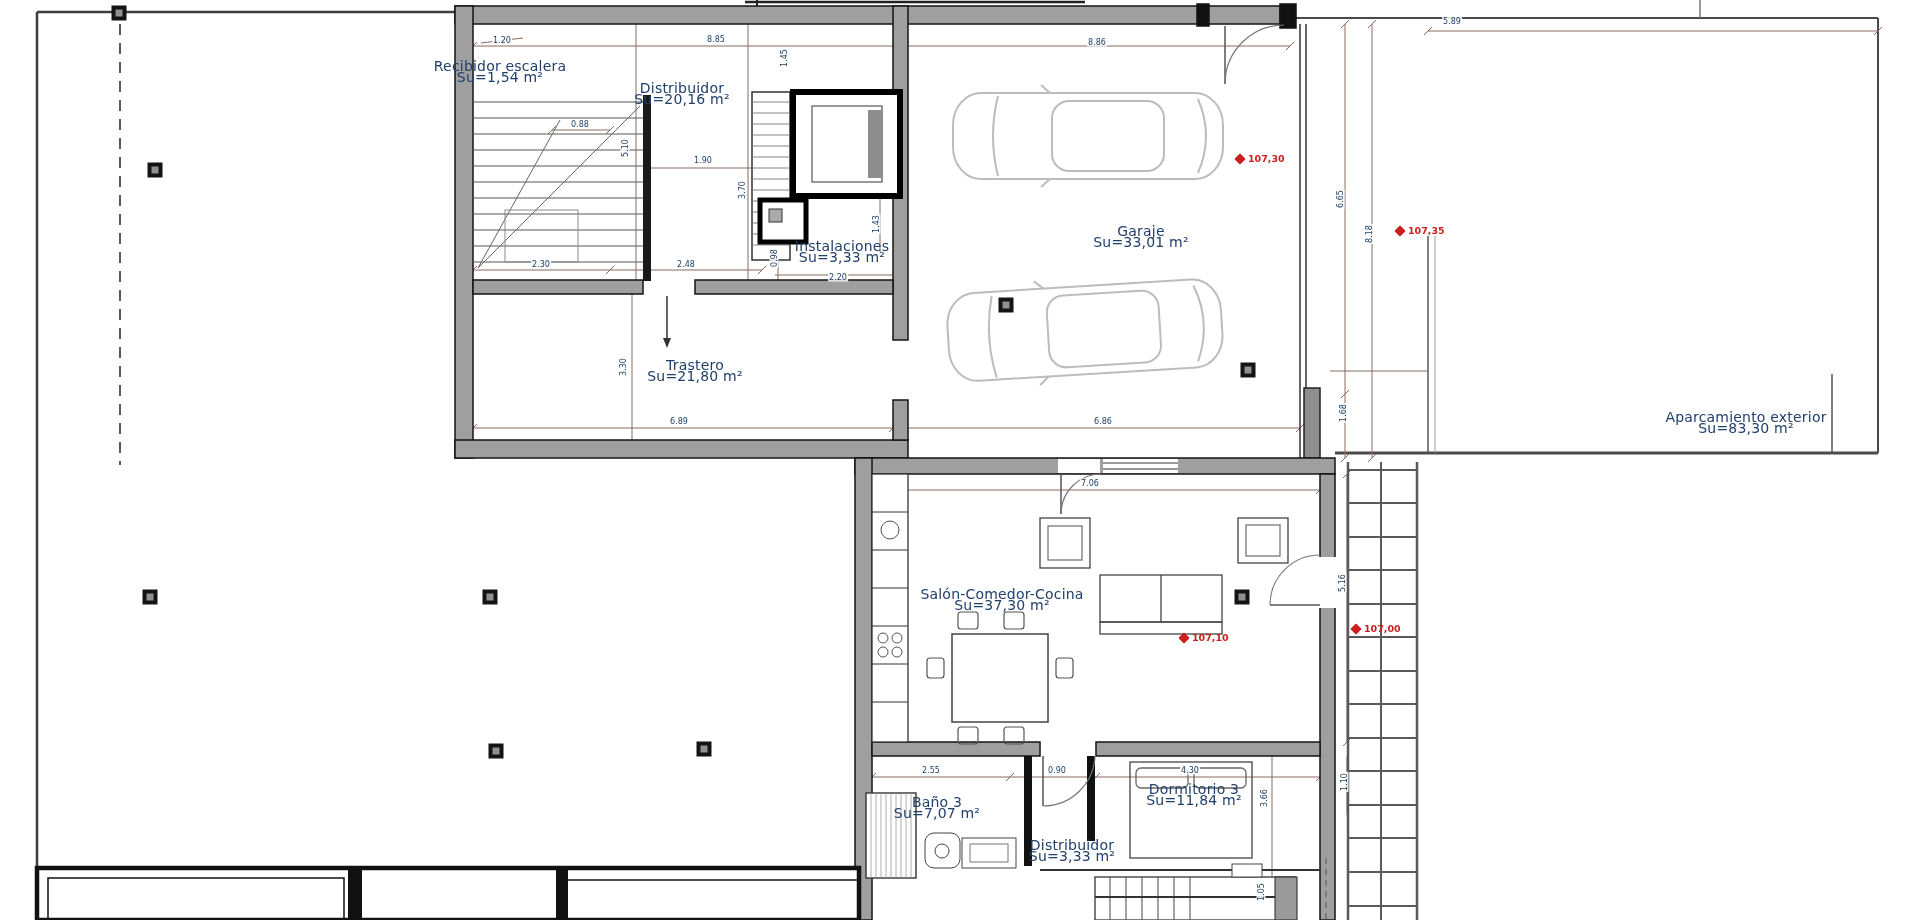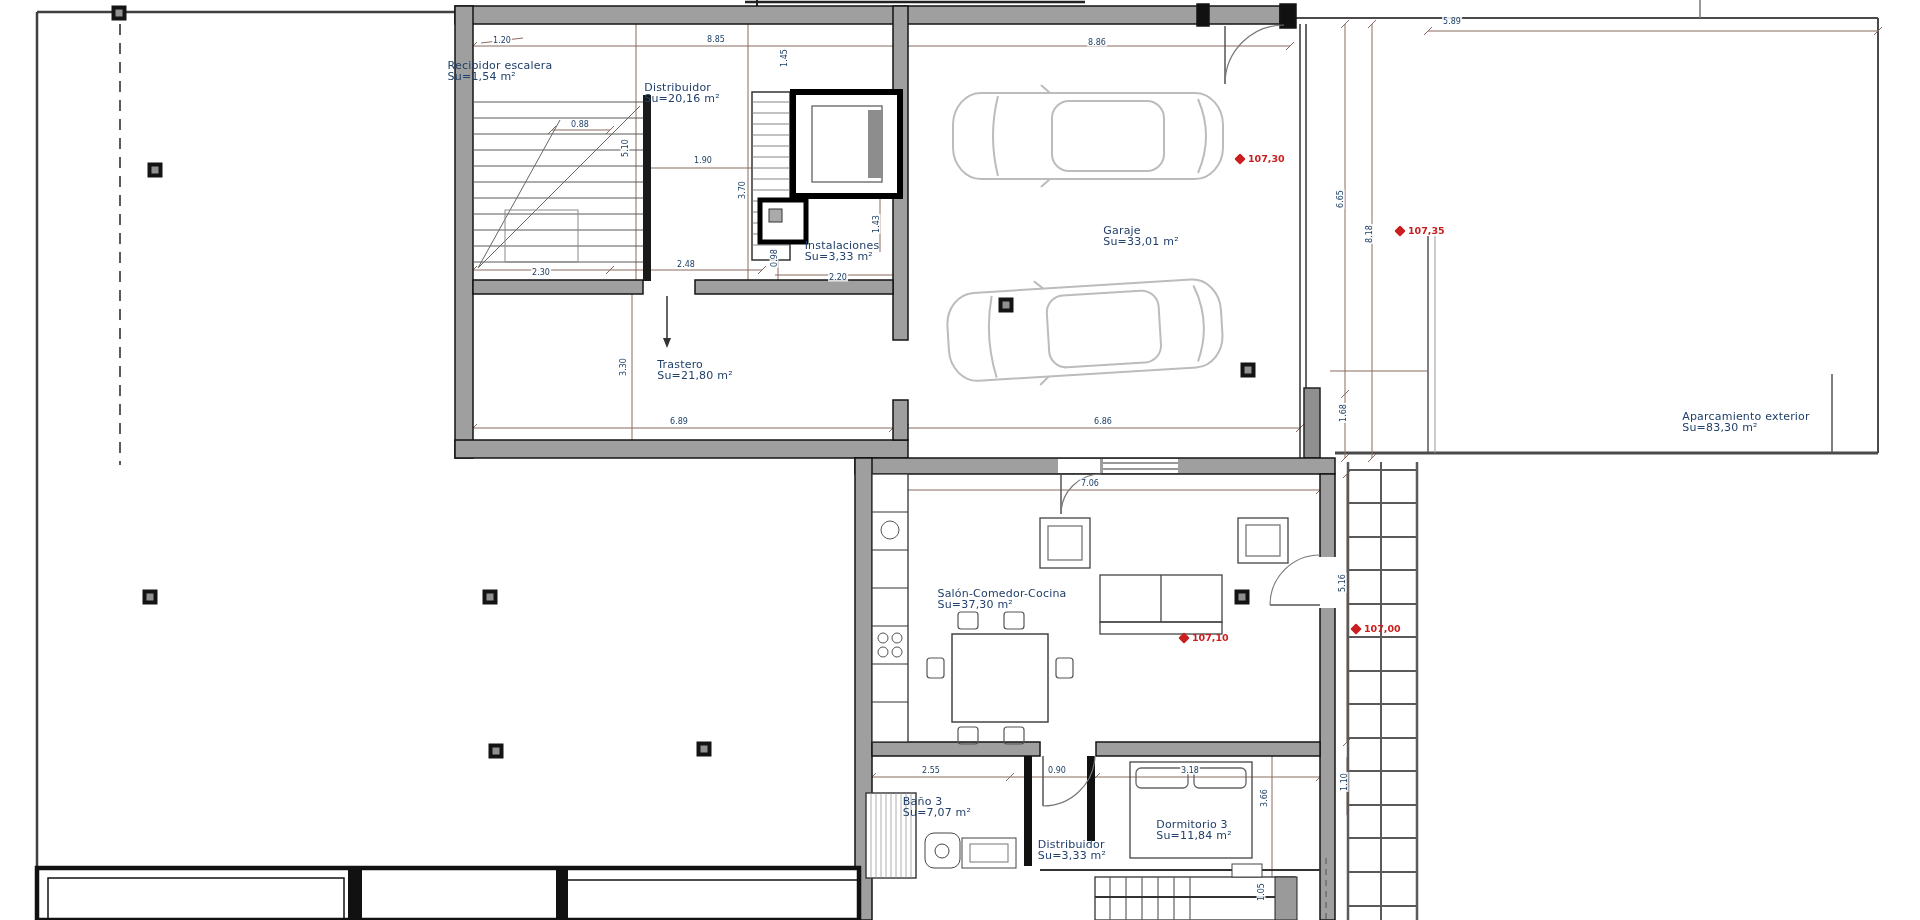--- a/index.html
+++ b/index.html
@@ -1,19 +1,19 @@
 <!DOCTYPE html>
 <html><head>
 <meta charset="utf-8">
 <style>
   html,body{margin:0;padding:0;background:#fff}
   .plan{position:relative;width:1920px;height:920px;background:#ffffff;overflow:hidden;
         font-family:"DejaVu Sans",sans-serif}
   .plan svg{position:absolute;left:0;top:0}
-  .lbl{position:absolute;transform:translate(-50%,-50%);text-align:left;font-size:11px;
+  .lbl{position:absolute;transform:translate(-50%,-50%);text-align:center;font-size:14px;
        line-height:10.5px;color:#21406b;white-space:nowrap;letter-spacing:.2px;z-index:5}
   .lbl span{display:block}
   .dim{position:absolute;transform:translate(-50%,-50%);font-size:8px;color:#1d4066;
        white-space:nowrap;background:rgba(255,255,255,.85);padding:0 1px;z-index:4}
   .dim.v{transform:translate(-50%,-50%) rotate(-90deg)}
   .lvl{position:absolute;display:flex;align-items:center;gap:4px;color:#cb1f1f;
        font-size:9.5px;font-weight:bold;white-space:nowrap;z-index:6}
   .dia{width:8px;height:8px;background:#cb1f1f;transform:rotate(45deg);border-radius:1px;flex:0 0 auto}
 </style>
 </head>
@@ -288,21 +288,21 @@
       <span>Su=21,80 m²</span>
     </div>
   <div class="lbl" style="left:1002px;top:599px">
       <span>Salón-Comedor-Cocina</span>
       <span>Su=37,30 m²</span>
     </div>
   <div class="lbl" style="left:937px;top:807px">
       <span>Baño 3</span>
       <span>Su=7,07 m²</span>
     </div>
-  <div class="lbl" style="left:1194px;top:830px">
+  <div class="lbl" style="left:1194px;top:794px">
       <span>Dormitorio 3</span>
       <span>Su=11,84 m²</span>
     </div>
   <div class="lbl" style="left:1072px;top:850px">
       <span>Distribuidor</span>
       <span>Su=3,33 m²</span>
     </div>
   <div class="lbl" style="left:1746px;top:422px">
       <span>Aparcamiento exterior</span>
       <span>Su=83,30 m²</span>
@@ -312,34 +312,34 @@
   <div class="dim" style="left:716px;top:39px">8.85</div>
   <div class="dim" style="left:1097px;top:42px">8.86</div>
   <div class="dim" style="left:1452px;top:21px">5.89</div>
   <div class="dim v" style="left:784px;top:58px">1.45</div>
   <div class="dim" style="left:580px;top:124px">0.88</div>
   <div class="dim v" style="left:625px;top:148px">5.10</div>
   <div class="dim v" style="left:742px;top:190px">3.70</div>
   <div class="dim" style="left:703px;top:160px">1.90</div>
   <div class="dim v" style="left:876px;top:224px">1.43</div>
   <div class="dim v" style="left:774px;top:258px">0.98</div>
-  <div class="dim" style="left:541px;top:272px">2.30</div>
+  <div class="dim" style="left:541px;top:264px">2.30</div>
   <div class="dim" style="left:686px;top:264px">2.48</div>
   <div class="dim" style="left:838px;top:277px">2.20</div>
   <div class="dim v" style="left:623px;top:367px">3.30</div>
   <div class="dim" style="left:679px;top:421px">6.89</div>
   <div class="dim" style="left:1103px;top:421px">6.86</div>
   <div class="dim v" style="left:1340px;top:199px">6.65</div>
   <div class="dim v" style="left:1369px;top:234px">8.18</div>
   <div class="dim v" style="left:1343px;top:413px">1.68</div>
   <div class="dim" style="left:1090px;top:483px">7.06</div>
   <div class="dim v" style="left:1342px;top:583px">5.16</div>
   <div class="dim" style="left:931px;top:770px">2.55</div>
   <div class="dim" style="left:1057px;top:770px">0.90</div>
-  <div class="dim" style="left:1190px;top:770px">3.18</div>
+  <div class="dim" style="left:1190px;top:770px">4.30</div>
   <div class="dim v" style="left:1264px;top:798px">3.66</div>
   <div class="dim v" style="left:1344px;top:782px">1.10</div>
   <div class="dim v" style="left:1261px;top:892px">1.05</div>
 
   <div class="lvl" style="left:1236px;top:153px">
       <span class="dia"></span>
       <span>107,30</span>
     </div>
   <div class="lvl" style="left:1396px;top:225px">
       <span class="dia"></span>

